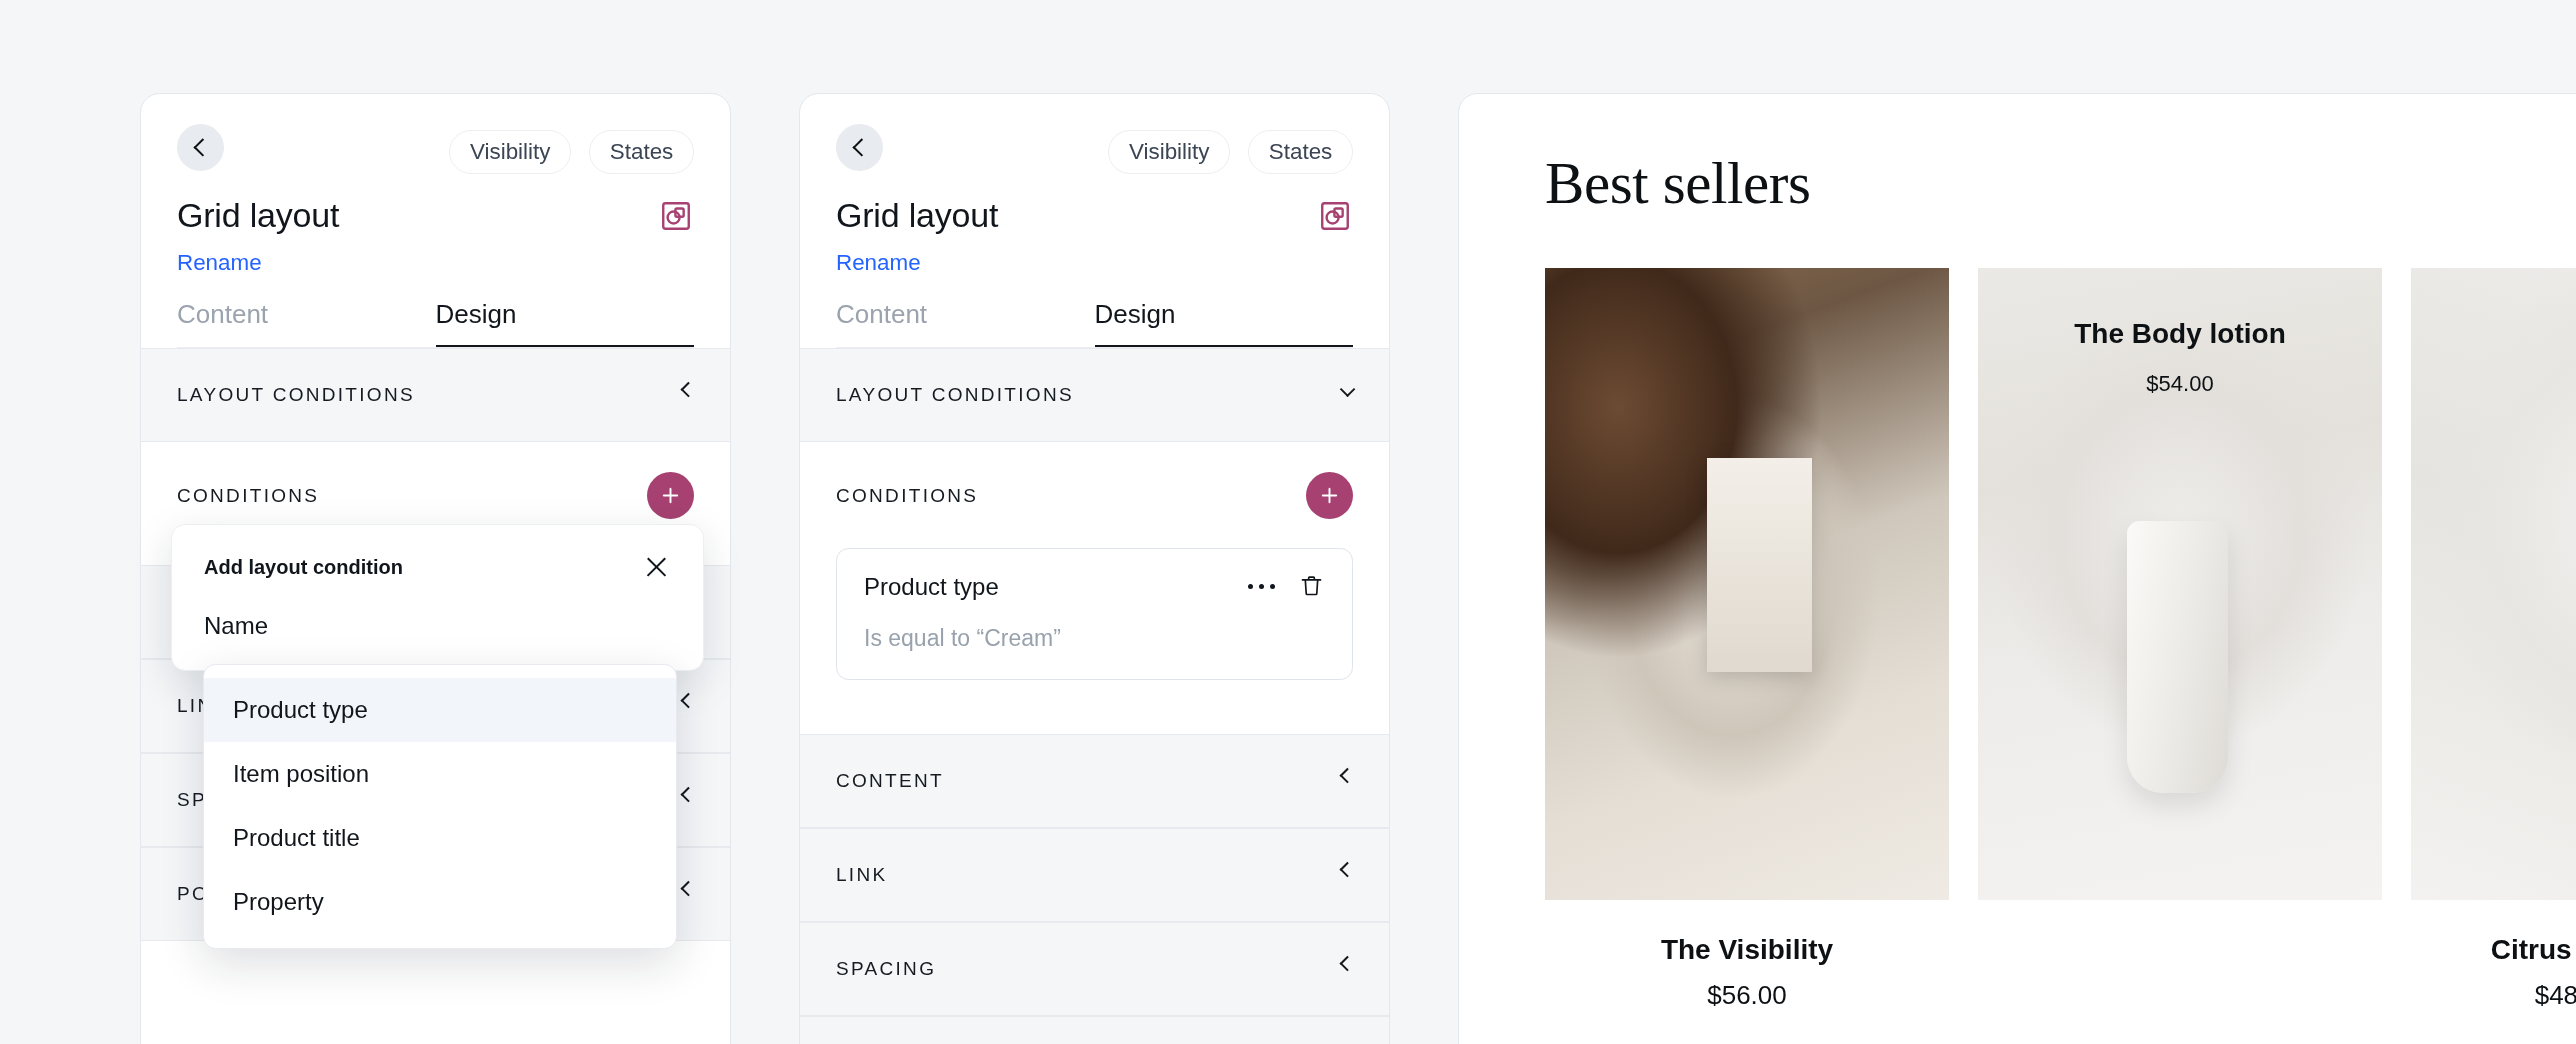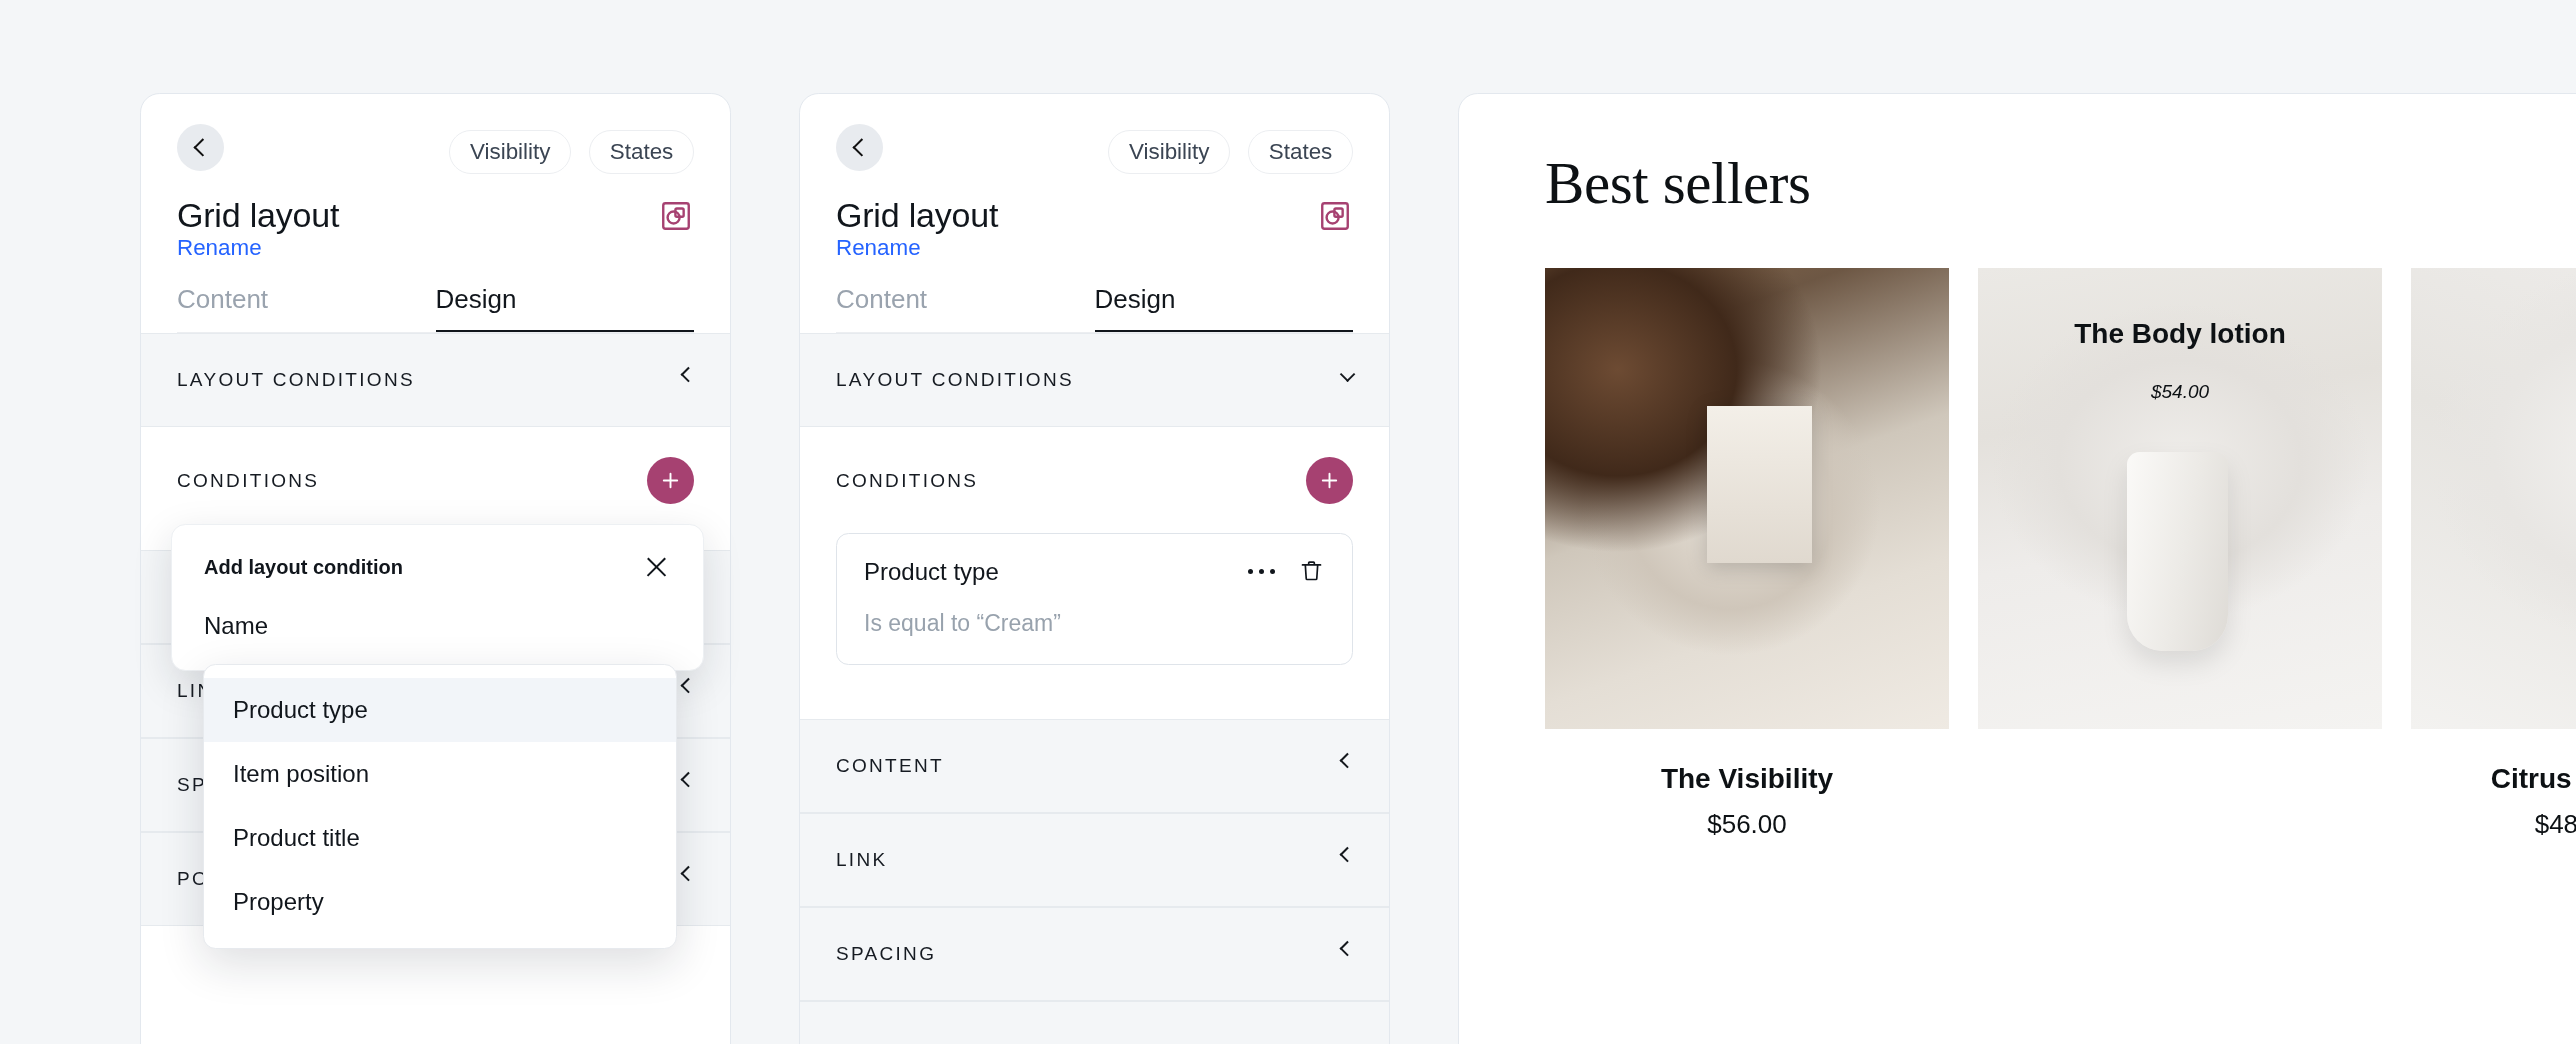--- a/index.html
+++ b/index.html
@@ -33,21 +33,21 @@
   .chev-left-lg { width: 13.4px; height: 13.4px; border-left: 2.3px solid #111; border-bottom: 2.3px solid #111;
                   transform: rotate(45deg); margin-left: 4.5px; }
   .pillbar { position: absolute; right: 36px; top: 36px; display: flex; gap: 18px; }
   .pill {
     border: 0.9px solid #eceef1; border-radius: 894px;
     padding: 8px 19.7px; font-size: 22.4px; color: #3b4553; background: #fff;
     cursor: pointer; white-space: nowrap;
   }
   .title-row { display: flex; align-items: center; justify-content: space-between; margin-top: 25px; }
   .p-title { font-size: 34px; color: #11161c; font-weight: 400; letter-spacing: -0.2px; }
-  .p-rename { font-size: 22.4px; color: #2563ff; margin-top: 0; cursor: pointer; display: inline-block; }
+  .p-rename { font-size: 22.4px; color: #2563ff; margin-top: 15px; cursor: pointer; display: inline-block; }
 
   .badge-icon { width: 36px; height: 36px; }
 
   
   .tabs { display: flex; margin: 23px 36px 0 36px; border-bottom: 0.9px solid #eceef1; }
   .tab { font-size: 26px; padding-bottom: 15px; width: 50%; color: #9aa3ae; cursor: pointer; }
   .tab.active { color: #11161c; border-bottom: 2.7px solid #11161c; }
 
   
   .sec-row {
@@ -113,27 +113,27 @@
     padding: 12.5px 0 14.3px 0; z-index: 60;
   }
   .dd-item { font-size: 24px; color: #11161c; padding: 18px 29px; cursor: pointer; }
   .dd-item.hl { background: #f2f5f9; }
 
   
   .prev-inner { padding: 55px 0 0 86px; height: 100%; }
   .prev-title { font-family: "Liberation Serif", serif; font-size: 59px; color: #0d1114; letter-spacing: -0.4px; }
   .prod-grid { display: flex; gap: 29px; margin-top: 50px; }
   .prod-card { width: 404px; }
-  .prod-img { width: 404px; height: 461px; position: relative; overflow: hidden; }
+  .prod-img { width: 404px; height: 632px; position: relative; overflow: hidden; }
   .prod-cap { text-align: center; margin-top: 34px; }
   .prod-name { font-size: 28px; color: #0d1114; font-weight: 700; }
   .prod-price { font-size: 26px; color: #0d1114; margin-top: 14.3px; }
   .ov-cap { position: absolute; left: 0; right: 0; top: 50px; text-align: center; z-index: 3; }
   .ov-name { font-size: 28px; color: #0d1114; font-weight: 700; }
-  .ov-price { font-size: 19px; color: #0d1114; margin-top: 31px; font-style: italic; }
+  .ov-price { font-size: 22px; color: #0d1114; margin-top: 21px; }
 
   
   .img-a { background:
       radial-gradient(ellipse 70% 55% at 18% 22%, #6d4b33 0%, #40291a 42%, rgba(64,41,26,0) 72%),
       radial-gradient(ellipse 46% 40% at 46% 52%, #e9e3da 0%, #cfc6ba 55%, rgba(207,198,186,0) 80%),
       linear-gradient(160deg, #8a6a4c 0%, #6d5744 18%, #cfc7bb 48%, #e4ded5 72%, #efeae3 100%); }
   .img-a:after { content:""; position:absolute; left:40%; top:30%; width:26%; height:34%;
       background: linear-gradient(180deg,#f3efe8,#e0d9cf); box-shadow: 0 5.4px 19.7px rgba(0,0,0,.18); }
   .img-b { background:
       radial-gradient(ellipse 60% 44% at 50% 42%, #efedea 0%, #e3e0dc 50%, rgba(227,224,220,0) 78%),

